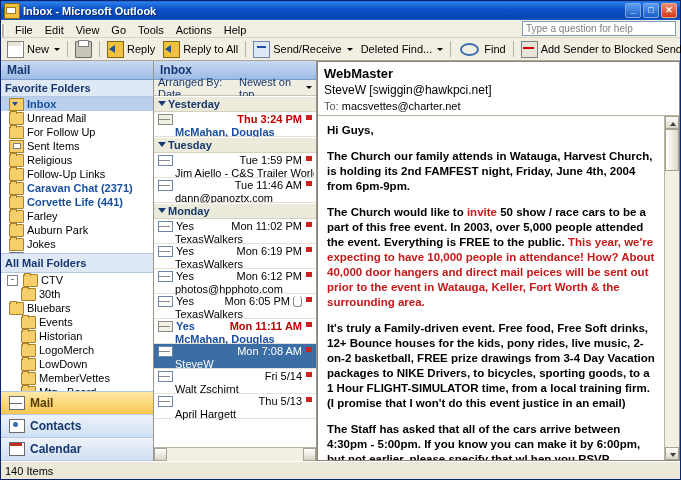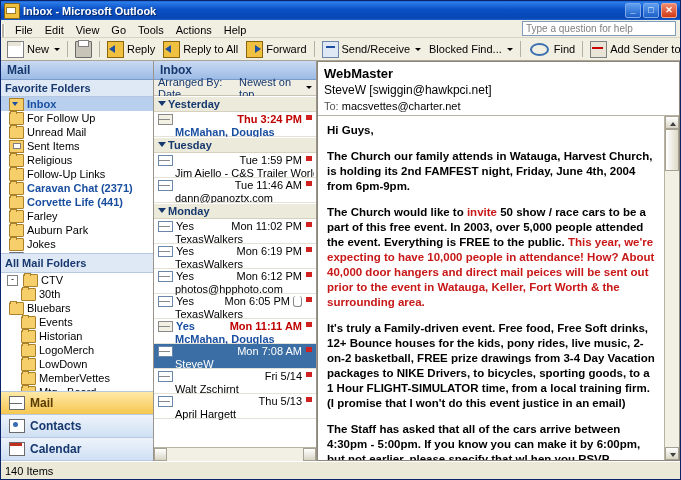--- a/index.html
+++ b/index.html
@@ -271,32 +271,28 @@
     </div>
     <div class="tbar-sep"></div>
     <div class="tbar-btn">
       <span class="ico ico-reply"></span>
       <span>Reply</span>
     </div>
     <div class="tbar-btn">
       <span class="ico ico-reply"></span>
       <span>Reply to All</span>
     </div>
-    <div class="tbar-btn">
-      <span class="ico ico-fwd"></span>
-      <span>Forward</span>
-    </div>
     <div class="tbar-sep"></div>
     <div class="tbar-btn">
       <span class="ico ico-send"></span>
       <span>Send/Receive</span>
       <span class="caret"></span>
     </div>
     <div class="tbar-btn">
-      <span>Blocked Find...</span>
+      <span>Deleted Find...</span>
       <span class="caret"></span>
     </div>
     <div class="tbar-sep"></div>
     <div class="tbar-btn">
       <span class="ico ico-find"></span>
       <span>Find</span>
     </div>
     <div class="tbar-sep"></div>
     <div class="tbar-btn">
       <span class="ico ico-block"></span>
@@ -310,25 +306,25 @@
     <div class="navpane">
       <div class="pane-header">Mail</div>
       <div class="nav-section-title">Favorite Folders</div>
       <div class="navlist" id="fav-list">
           <div class="navrow sel">
             <span class="fi fi-inbox"></span>
             <span class="bold blue">Inbox</span>
           </div>
           <div class="navrow">
             <span class="fi fi-folder"></span>
+            <span>Unread Mail</span>
+          </div>
+          <div class="navrow">
+            <span class="fi fi-folder"></span>
             <span>For Follow Up</span>
-          </div>
-          <div class="navrow">
-            <span class="fi fi-folder"></span>
-            <span>Unread Mail</span>
           </div>
           <div class="navrow">
             <span class="fi fi-sent"></span>
             <span>Sent Items</span>
           </div>
           <div class="navrow">
             <span class="fi fi-folder"></span>
             <span>Religious</span>
           </div>
           <div class="navrow">

